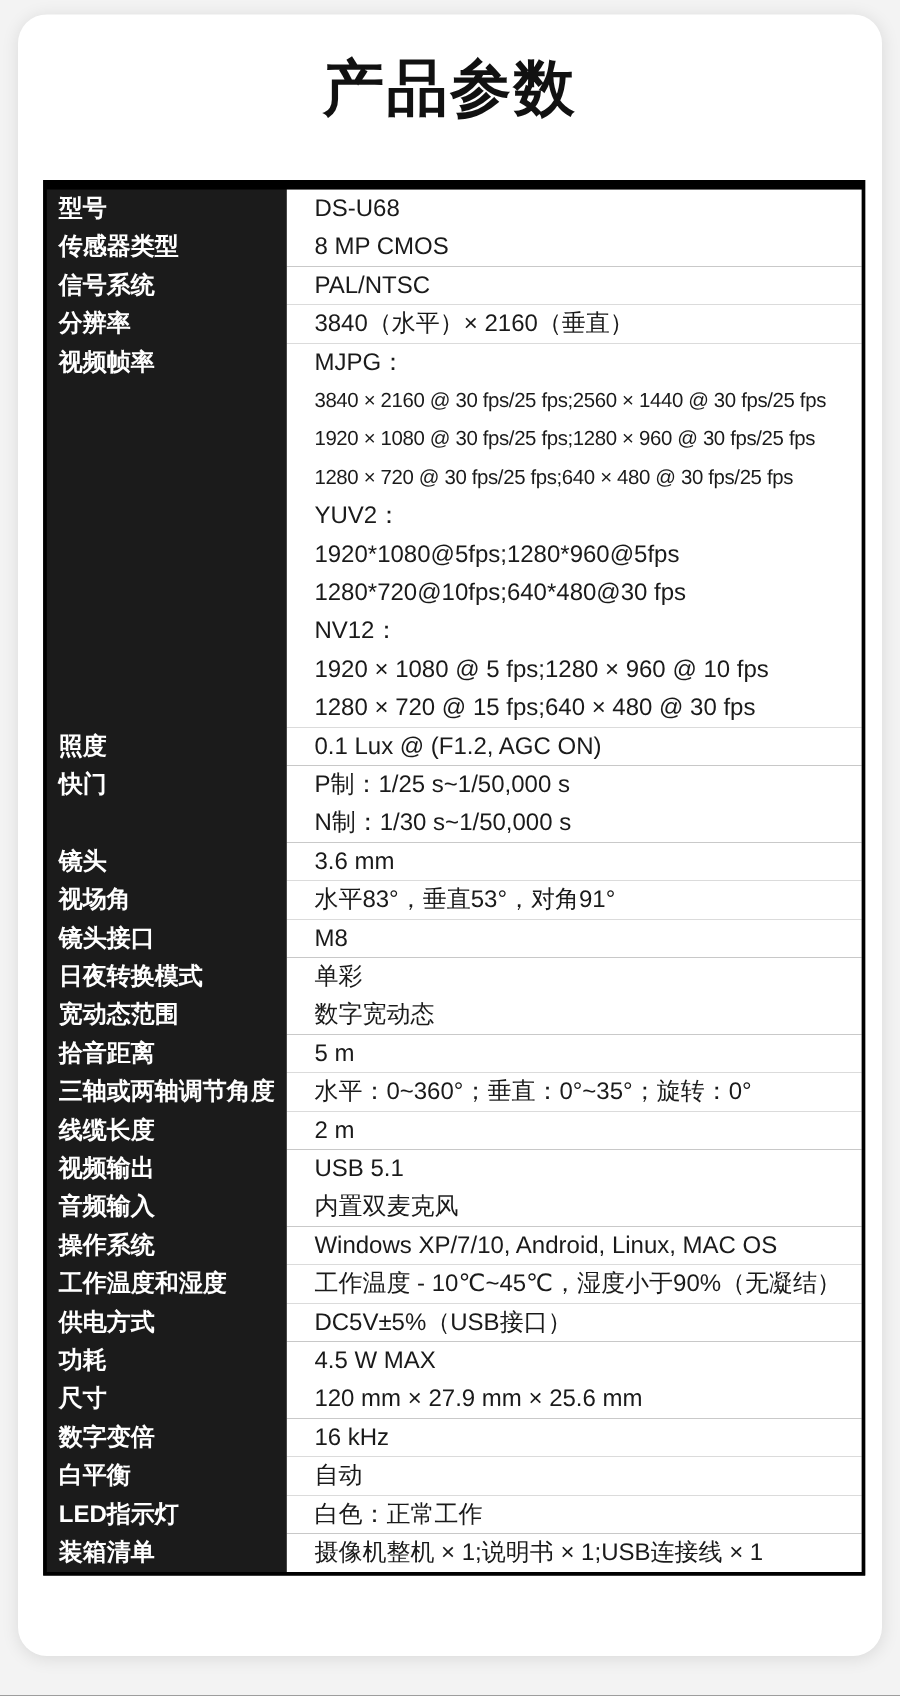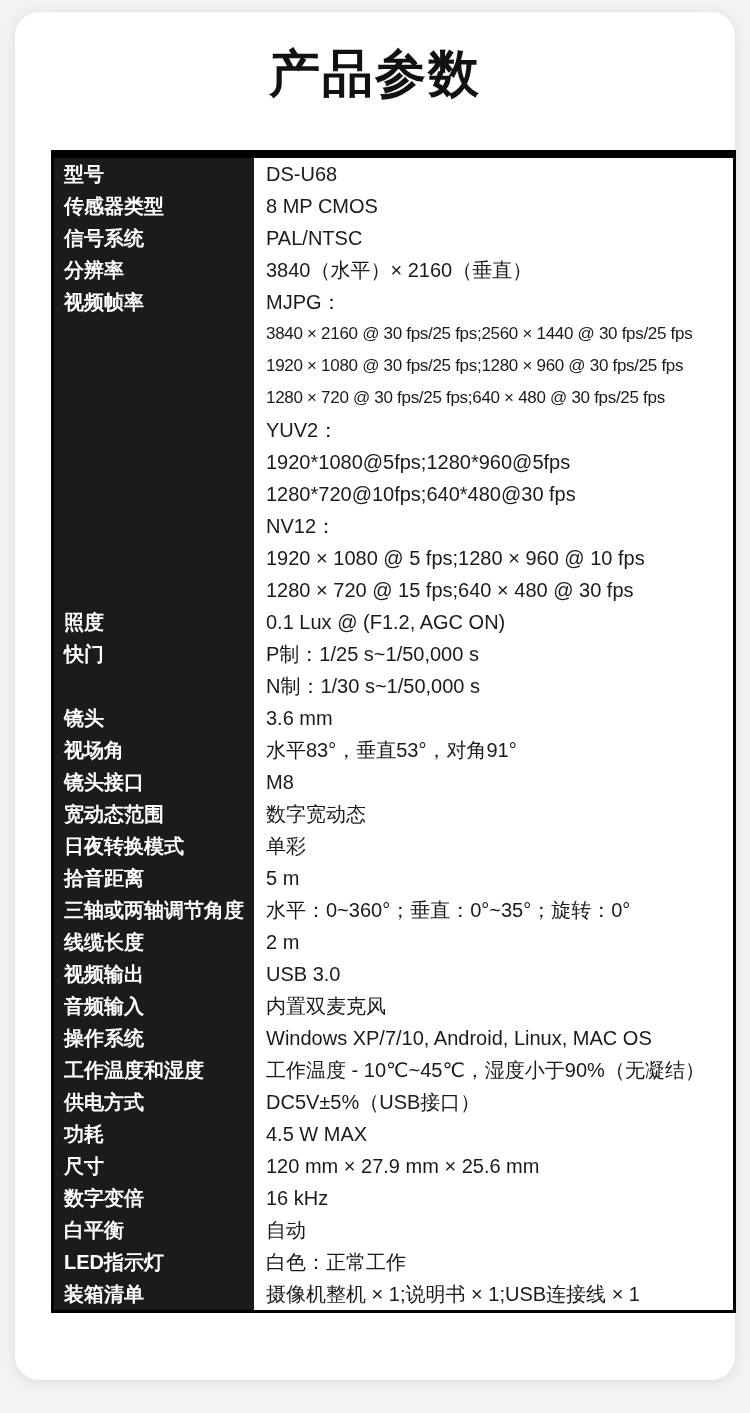--- a/index.html
+++ b/index.html
@@ -29,21 +29,21 @@
     padding-top: 34px;
     text-align: center;
     font-size: 51px;
     font-weight: 900;
     color: #111111;
     letter-spacing: 2px;
     line-height: 1.1;
   }
   .spec-table {
     position: absolute;
-    left: 36px;
+    left: 21px;
     top: 138px;
     width: 685px;
     box-sizing: border-box;
     border: 3px solid #000000;
     border-top-width: 8px;
     background: #1b1b1b;
   }
   .spec-row {
     display: flex;
     align-items: stretch;
@@ -64,20 +64,21 @@
     flex: 1 1 auto;
     background: #ffffff;
     color: #1a1a1a;
     padding-left: 12px;
     box-sizing: border-box;
   }
   .spec-line {
     font-size: 20px;
     line-height: 32px;
     white-space: nowrap;
+    margin-left: 11px;
   }
   .spec-line.condensed {
     font-size: 17px;
     letter-spacing: -0.3px;
   }
 </style>
 </head>
 <body>
 
 <div class="card">
@@ -147,53 +148,53 @@
           <div class="spec-line">水平83°，垂直53°，对角91°</div>
         </div>
       </div>
       <div class="spec-row">
         <div class="spec-label">镜头接口</div>
         <div class="spec-value">
           <div class="spec-line">M8</div>
         </div>
       </div>
       <div class="spec-row">
+        <div class="spec-label">日夜转换模式</div>
+        <div class="spec-value">
+          <div class="spec-line">单彩</div>
+        </div>
+      </div>
+      <div class="spec-row">
         <div class="spec-label">宽动态范围</div>
         <div class="spec-value">
           <div class="spec-line">数字宽动态</div>
         </div>
       </div>
       <div class="spec-row">
-        <div class="spec-label">日夜转换模式</div>
-        <div class="spec-value">
-          <div class="spec-line">单彩</div>
-        </div>
-      </div>
-      <div class="spec-row">
         <div class="spec-label">拾音距离</div>
         <div class="spec-value">
           <div class="spec-line">5 m</div>
         </div>
       </div>
       <div class="spec-row">
         <div class="spec-label">三轴或两轴调节角度</div>
         <div class="spec-value">
           <div class="spec-line">水平：0~360°；垂直：0°~35°；旋转：0°</div>
         </div>
       </div>
       <div class="spec-row">
         <div class="spec-label">线缆长度</div>
         <div class="spec-value">
           <div class="spec-line">2 m</div>
         </div>
       </div>
       <div class="spec-row">
         <div class="spec-label">视频输出</div>
         <div class="spec-value">
-          <div class="spec-line">USB 3.0</div>
+          <div class="spec-line">USB 5.1</div>
         </div>
       </div>
       <div class="spec-row">
         <div class="spec-label">音频输入</div>
         <div class="spec-value">
           <div class="spec-line">内置双麦克风</div>
         </div>
       </div>
       <div class="spec-row">
         <div class="spec-label">操作系统</div>

